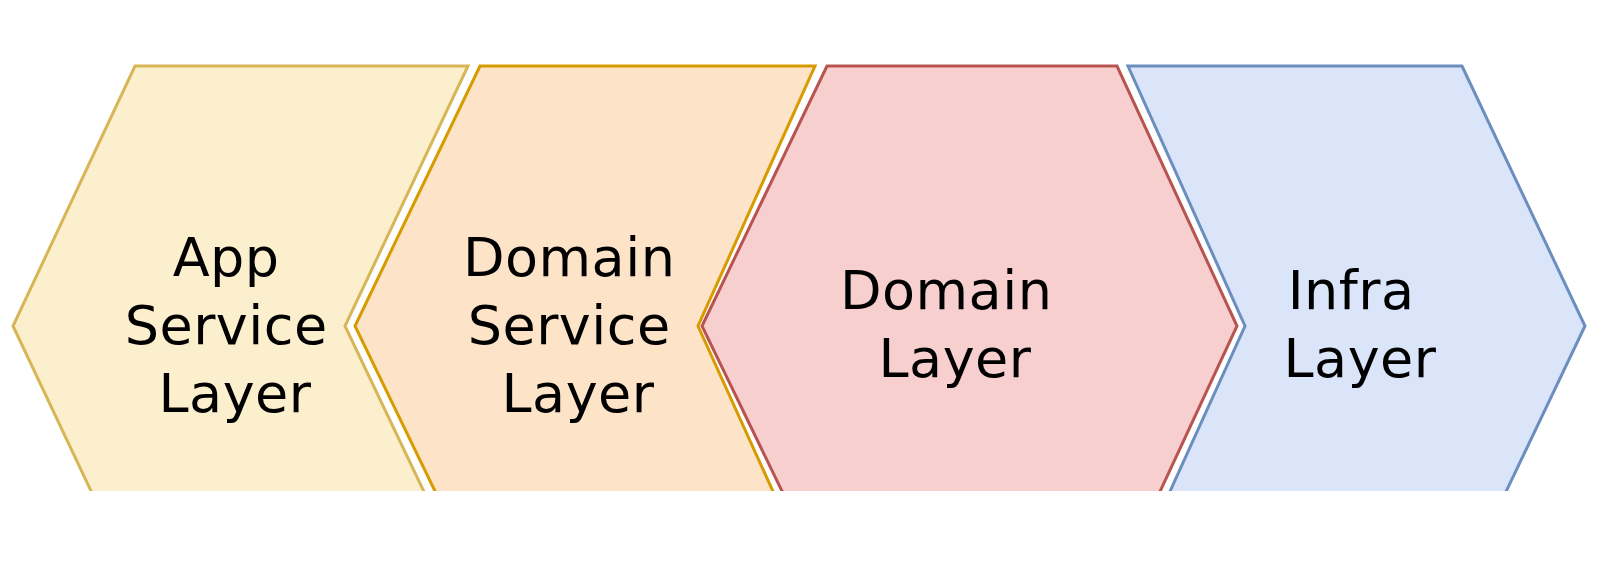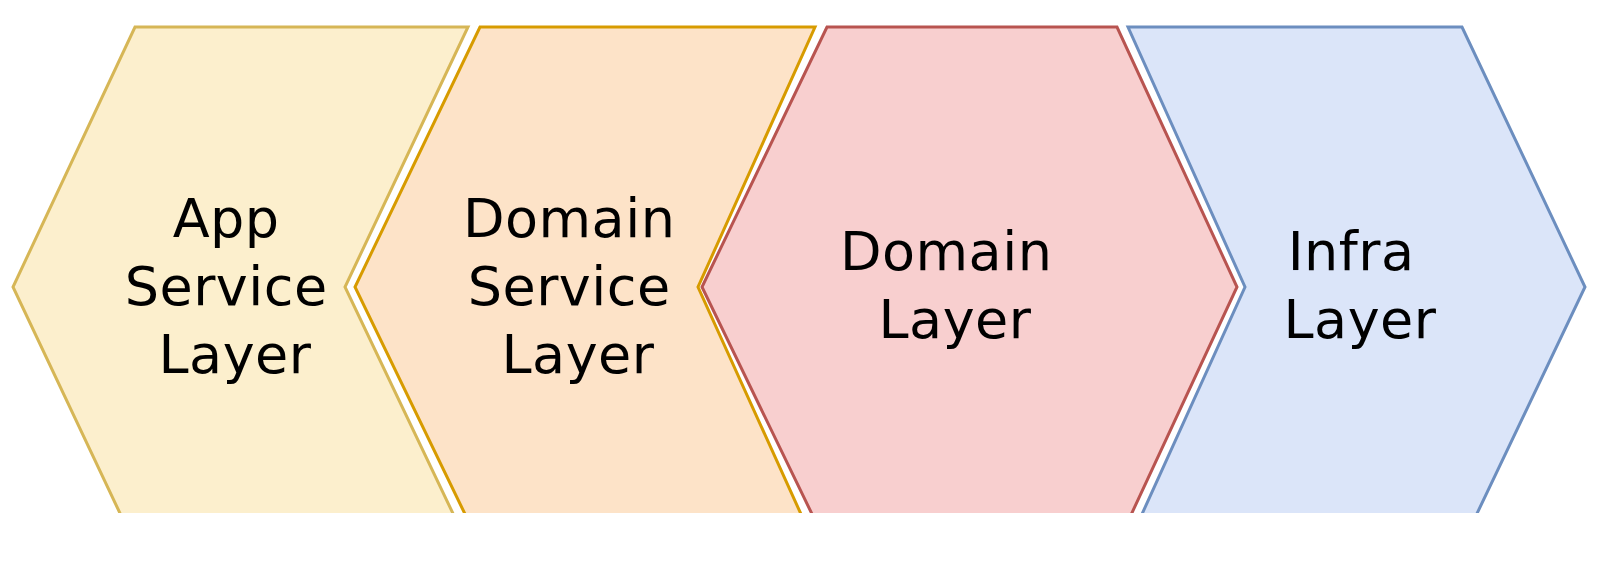--- a/index.html
+++ b/index.html
@@ -7,23 +7,24 @@
     margin: 0;
     padding: 0;
     background: #ffffff;
   }
   body {
     font-family: "Liberation Sans", "DejaVu Sans", sans-serif;
   }
   #canvas {
     position: relative;
     width: 1600px;
-    height: 513px;
+    height: 452px;
     background: #ffffff;
     overflow: hidden;
+    margin-top: 39px;
   }
   #diagram-svg {
     position: absolute;
     left: 0;
     top: 0;
     width: 1600px;
     height: 564px;
     display: block;
   }
   .hex-shape {

